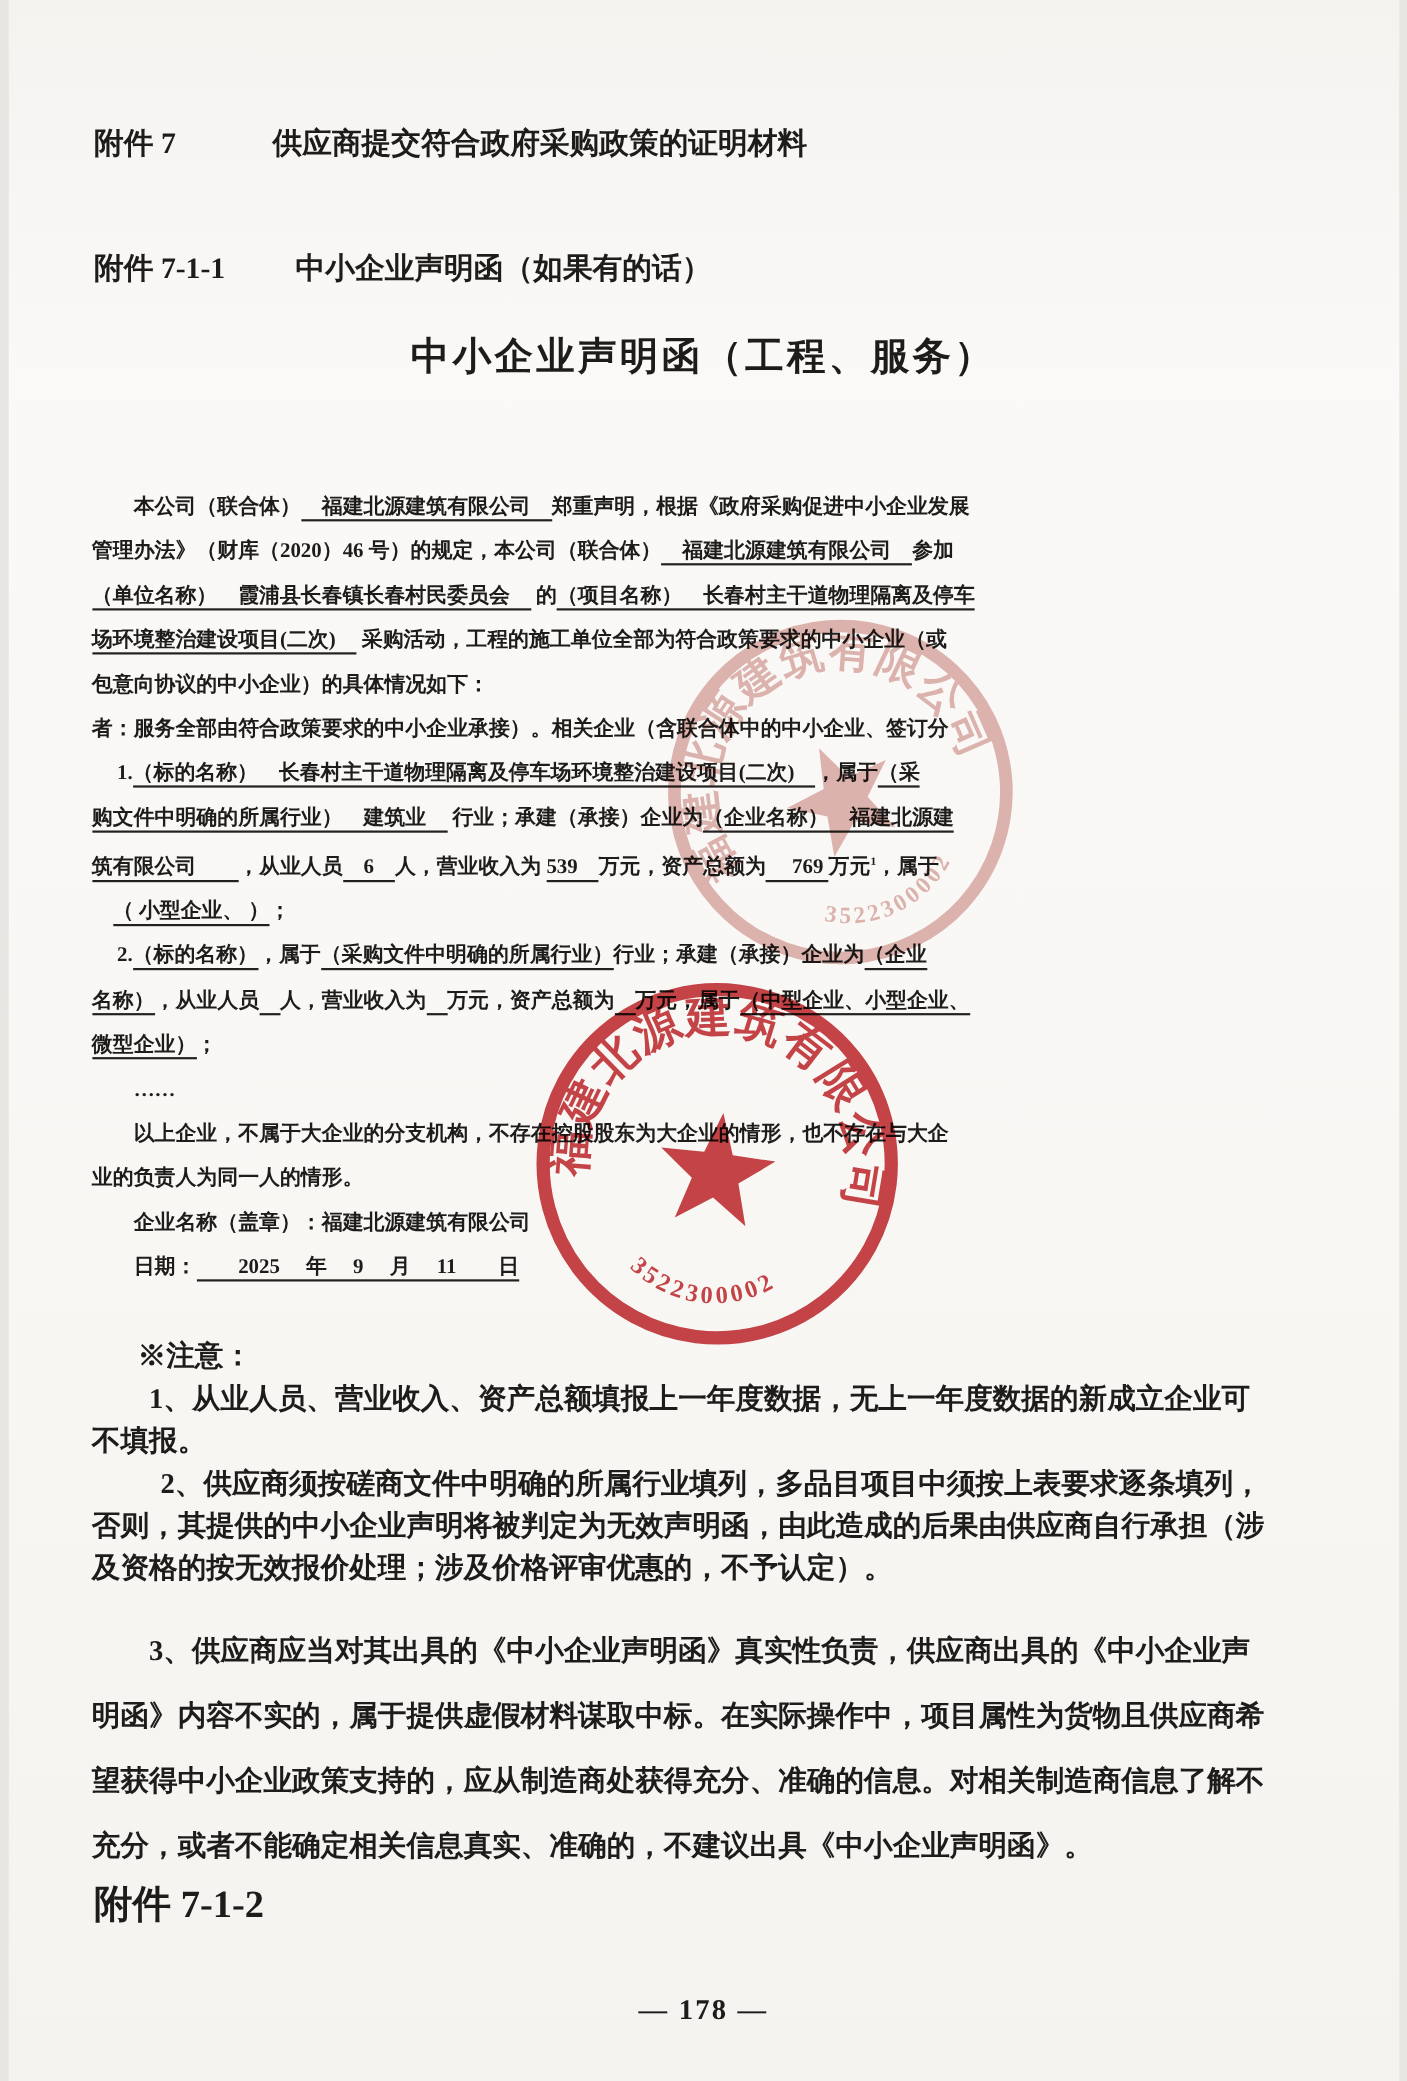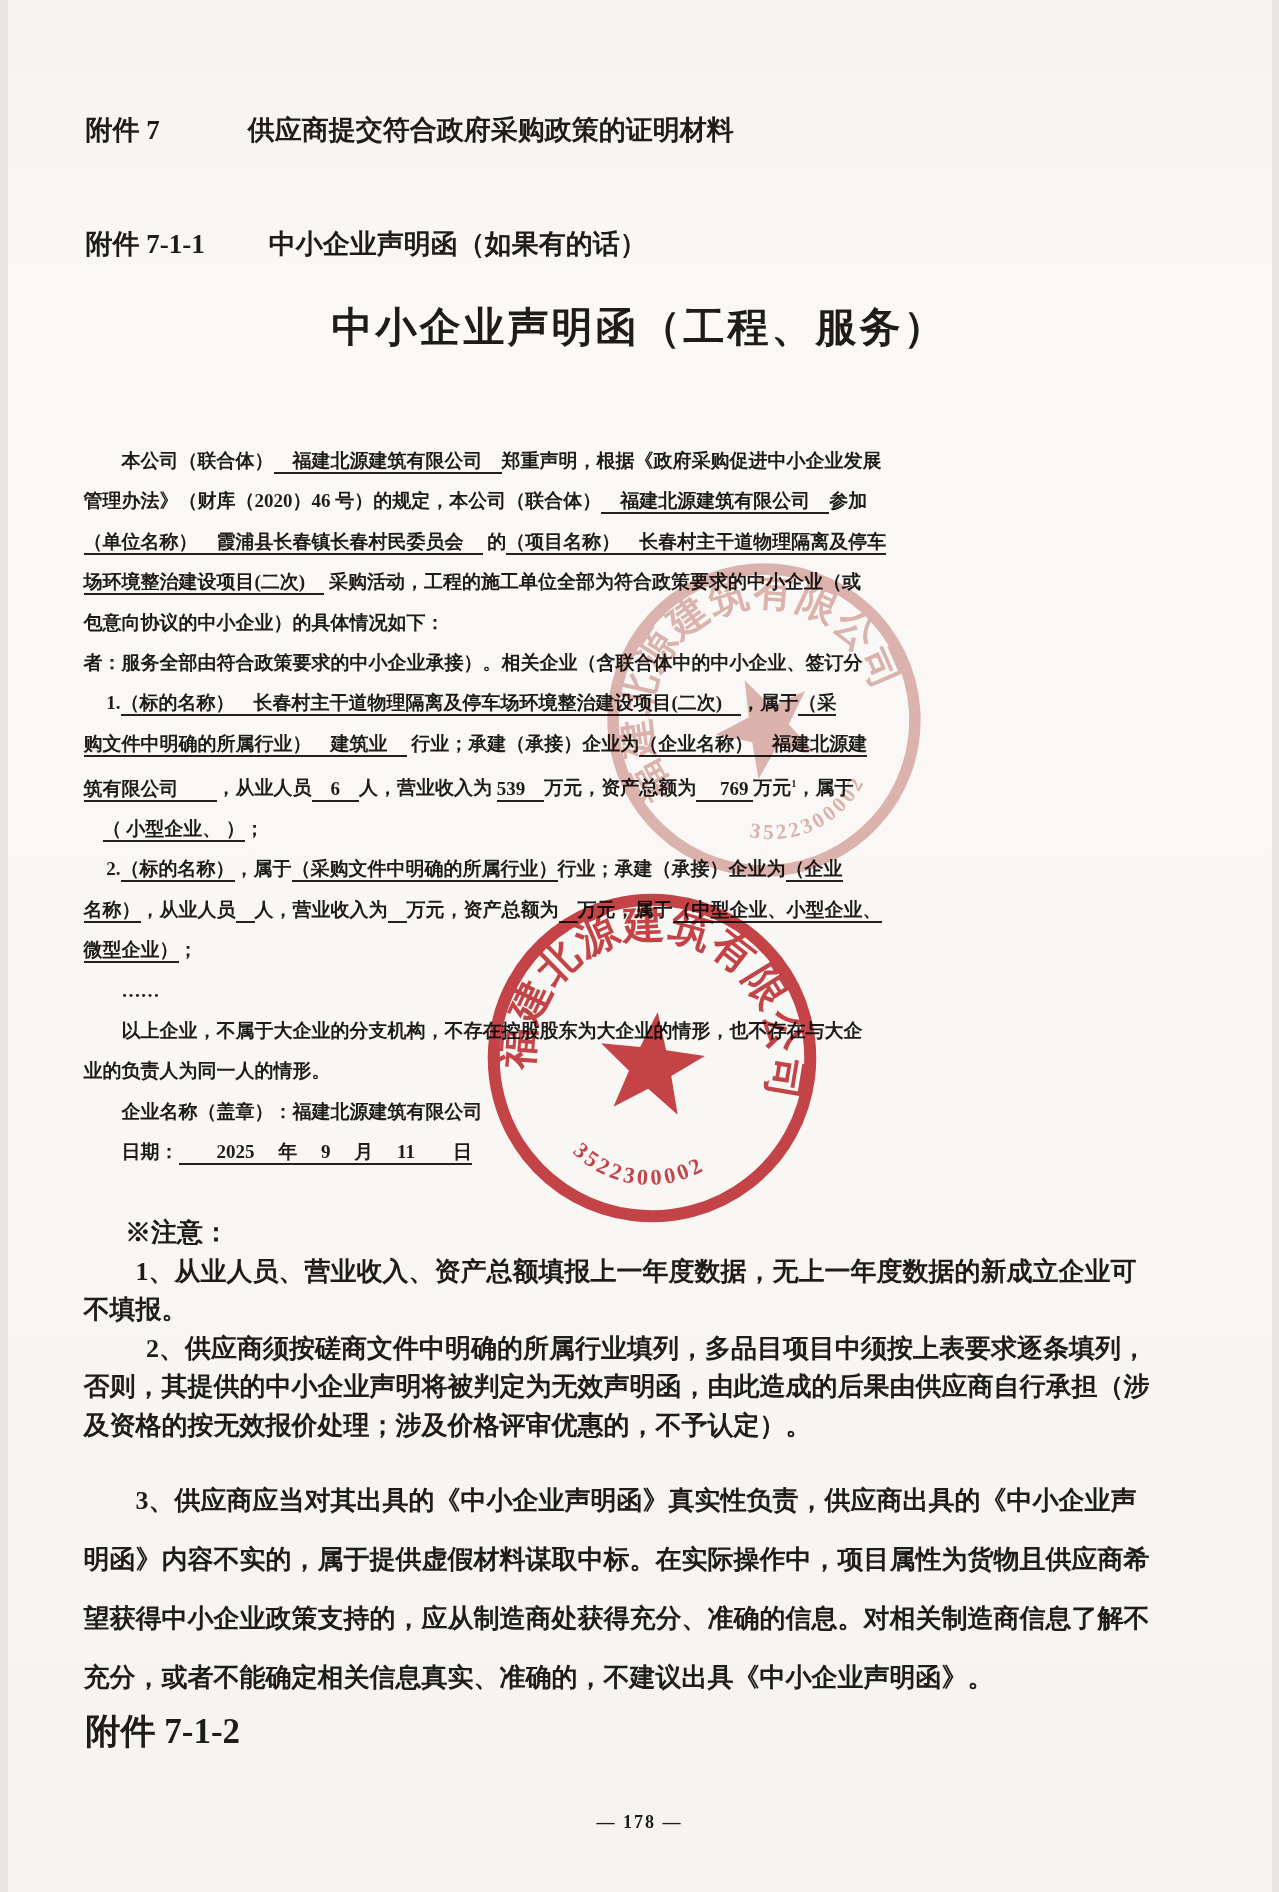--- a/index.html
+++ b/index.html
@@ -10,33 +10,33 @@
     font-family:"Liberation Serif","DejaVu Serif",serif;
     font-weight:700;
   }
   .hdr { position:absolute; display:flex; font-size:27px; white-space:nowrap; }
   .hdr1 { top:112px; left:78px; }
   .hdr1 .hdr-title { margin-left:88px; }
   .hdr2 { top:226px; left:78px; }
   .hdr2 .hdr-title { margin-left:64px; }
   .doc-title {
     position:absolute; top:300px; left:0; width:100%;
-    text-align:center; font-size:41px; letter-spacing:3px;
+    text-align:center; font-size:35px; letter-spacing:3px;
   }
   .body-block { position:absolute; top:441px; left:76px; width:1145px; font-size:19px; }
   .tline { line-height:40.4px; white-space:nowrap; }
   .u { border-bottom:2.5px solid #22211f; padding-bottom:1px; }
   .sup { vertical-align:super; font-size:0.55em; }
   .notes-block { position:absolute; top:1214px; left:76px; width:1145px; font-size:26px; }
   .notes-block .tline { line-height:38.5px; }
   .note-header { line-height:38.5px; text-indent:1.6em; }
   .nb3 { margin-top:26px; }
   .nb3 .tline { line-height:59px; }
   .footer-attachment { position:absolute; top:1708px; left:78px; font-size:35px; }
-  .page-number { position:absolute; top:1812px; left:0; width:100%; text-align:center; font-size:18px; letter-spacing:2px; }
+  .page-number { position:absolute; top:1812px; left:0; width:100%; text-align:center; font-size:26px; letter-spacing:2px; }
   .seal { position:absolute; mix-blend-mode:multiply; pointer-events:none; }
   .seal svg { display:block; width:100%; height:100%; }
   .seal-upper { left:592px; top:556px; width:328px; height:328px; opacity:0.40; transform:rotate(-26deg); color:#b34a40; }
   .seal-lower { left:472px; top:886px; width:344px; height:344px; opacity:0.86; transform:rotate(7deg);  color:#c0262c; }
 </style>
 </head>
 <body>
 
 <div class="sheet">
 

